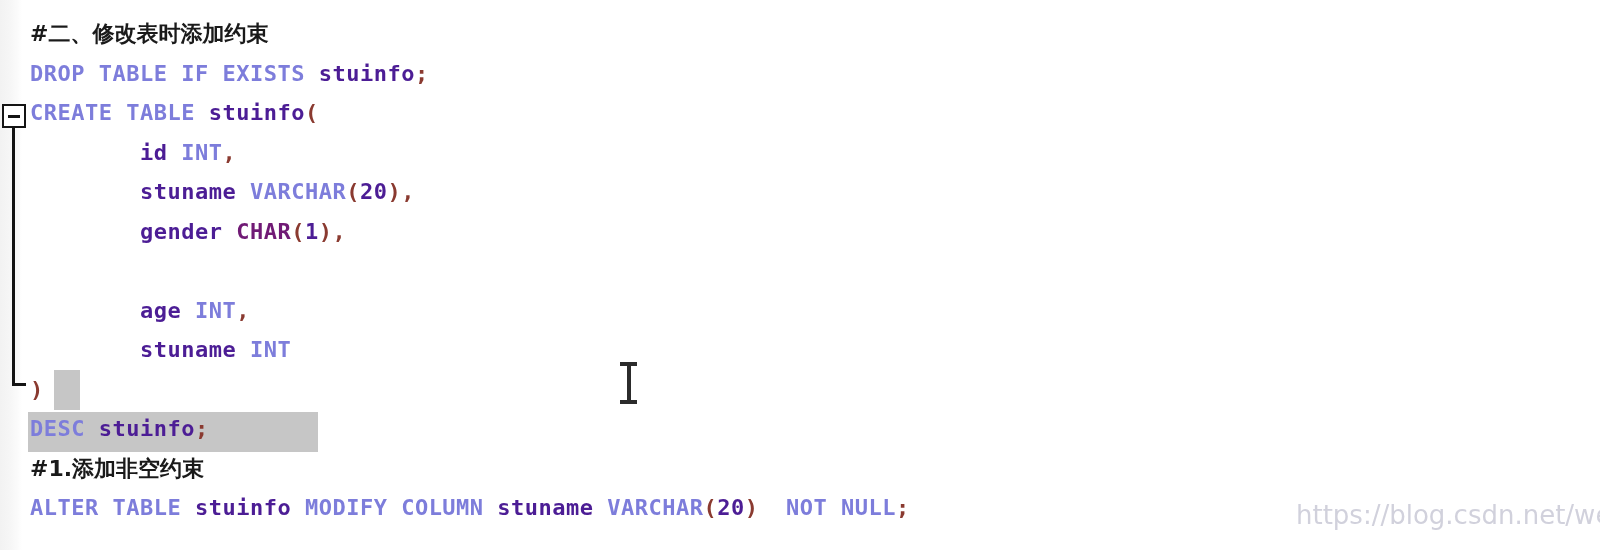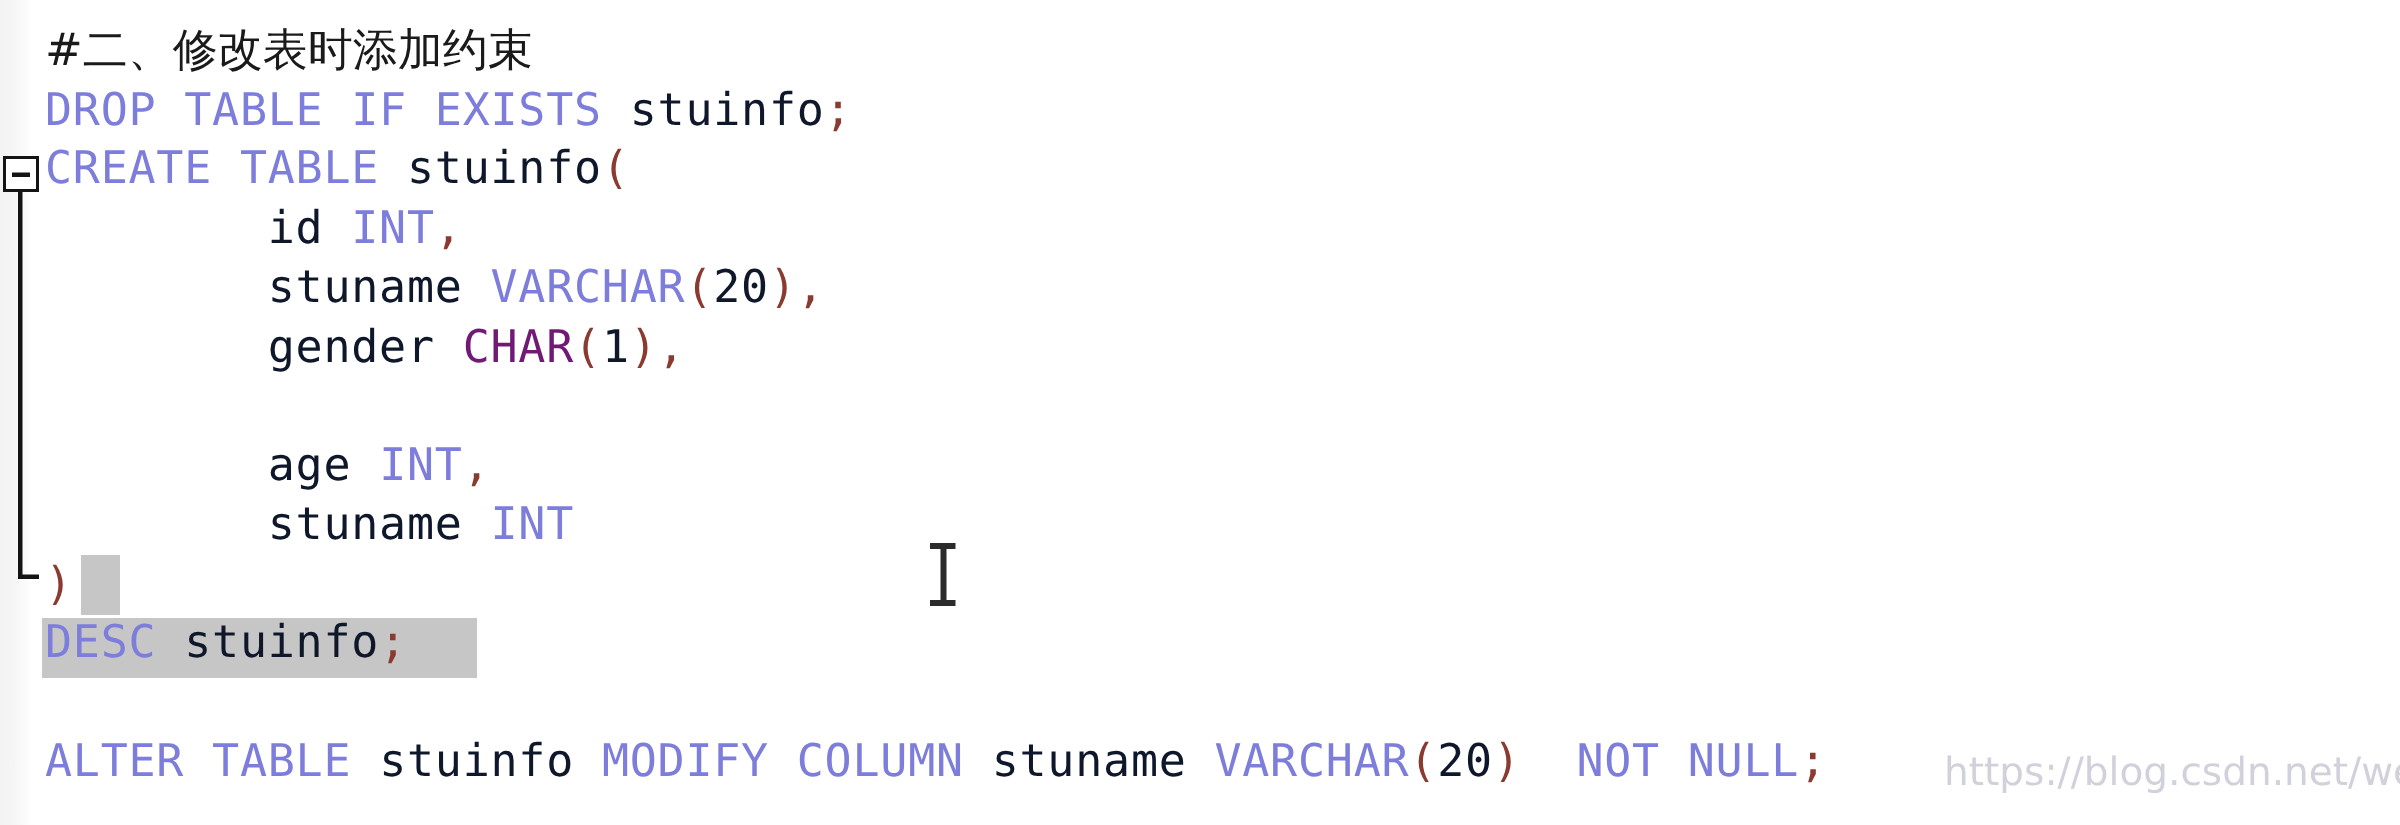--- a/index.html
+++ b/index.html
@@ -41,29 +41,30 @@
     width: 1600px;
     height: 550px;
   }
 
   .line {
     position: absolute;
     left: 30px;
     height: 40px;
     line-height: 40px;
     white-space: pre;
-    font-size: 30px;
+    font-size: 22px;
     letter-spacing: 0.5px;
     color: #1a1a1a;
+    font-weight: bold;
   }
 
   
   .kw      { color: #7d7ddb; }       
   .type2   { color: #701a75; }       
-  .ident   { color: #0f172a; }       
+  .ident   { color: #4c1d95; }       
   .punc    { color: #8a3a30; }       
 
   .comment-cn {
     font-family: "DejaVu Sans", "Liberation Sans", sans-serif;
     letter-spacing: 0;
   }
 
   
   .sel {
     position: absolute;
@@ -129,20 +130,21 @@
       <div class="line" style="top: 14px;"><span class="comment-cn">#二、修改表时添加约束</span></div>
       <div class="line" style="top: 53.5px;"><span class="kw">DROP TABLE IF EXISTS </span><span class="ident">stuinfo</span><span class="punc">;</span></div>
       <div class="line" style="top: 132.5px;"><span class="ident">        id </span><span class="kw">INT</span><span class="punc">,</span></div>
       <div class="line" style="top: 93px;"><span class="kw">CREATE TABLE </span><span class="ident">stuinfo</span><span class="punc">(</span></div>
       <div class="line" style="top: 172px;"><span class="ident">        stuname </span><span class="kw">VARCHAR</span><span class="punc">(</span><span class="ident">20</span><span class="punc">)</span><span class="punc">,</span></div>
       <div class="line" style="top: 211.5px;"><span class="ident">        gender </span><span class="type2">CHAR</span><span class="punc">(</span><span class="ident">1</span><span class="punc">)</span><span class="punc">,</span></div>
       <div class="line" style="top: 290.5px;"><span class="ident">        age </span><span class="kw">INT</span><span class="punc">,</span></div>
       <div class="line" style="top: 330px;"><span class="ident">        stuname </span><span class="kw">INT</span></div>
       <div class="line" style="top: 369.5px;"><span class="punc">)</span></div>
       <div class="line" style="top: 409px;"><span class="kw">DESC </span><span class="ident">stuinfo</span><span class="punc">;</span></div>
+      <div class="line" style="top: 448.5px;"><span class="comment-cn">#1.添加非空约束</span></div>
       <div class="line" style="top: 488px;"><span class="kw">ALTER TABLE </span><span class="ident">stuinfo </span><span class="kw">MODIFY COLUMN </span><span class="ident">stuname </span><span class="kw">VARCHAR</span><span class="punc">(</span><span class="ident">20</span><span class="punc">)</span><span class="ident">  </span><span class="kw">NOT NULL</span><span class="punc">;</span></div>
     </div>
 
   <div class="watermark" style="left:1296px; top:500px;">https://blog.csdn.net/weixin_43747748</div>
 
   <div class="ibeam" style="left:620px; top:362px; width:18px; height:44px;">
     <div class="capT" style="left:0px; top:0px; width:17px; height:4px;"></div>
     <div class="bar" style="left:7px; top:0px; width:4px; height:42px;"></div>
     <div class="capB" style="left:0px; top:38px; width:17px; height:4px;"></div>
   </div>

